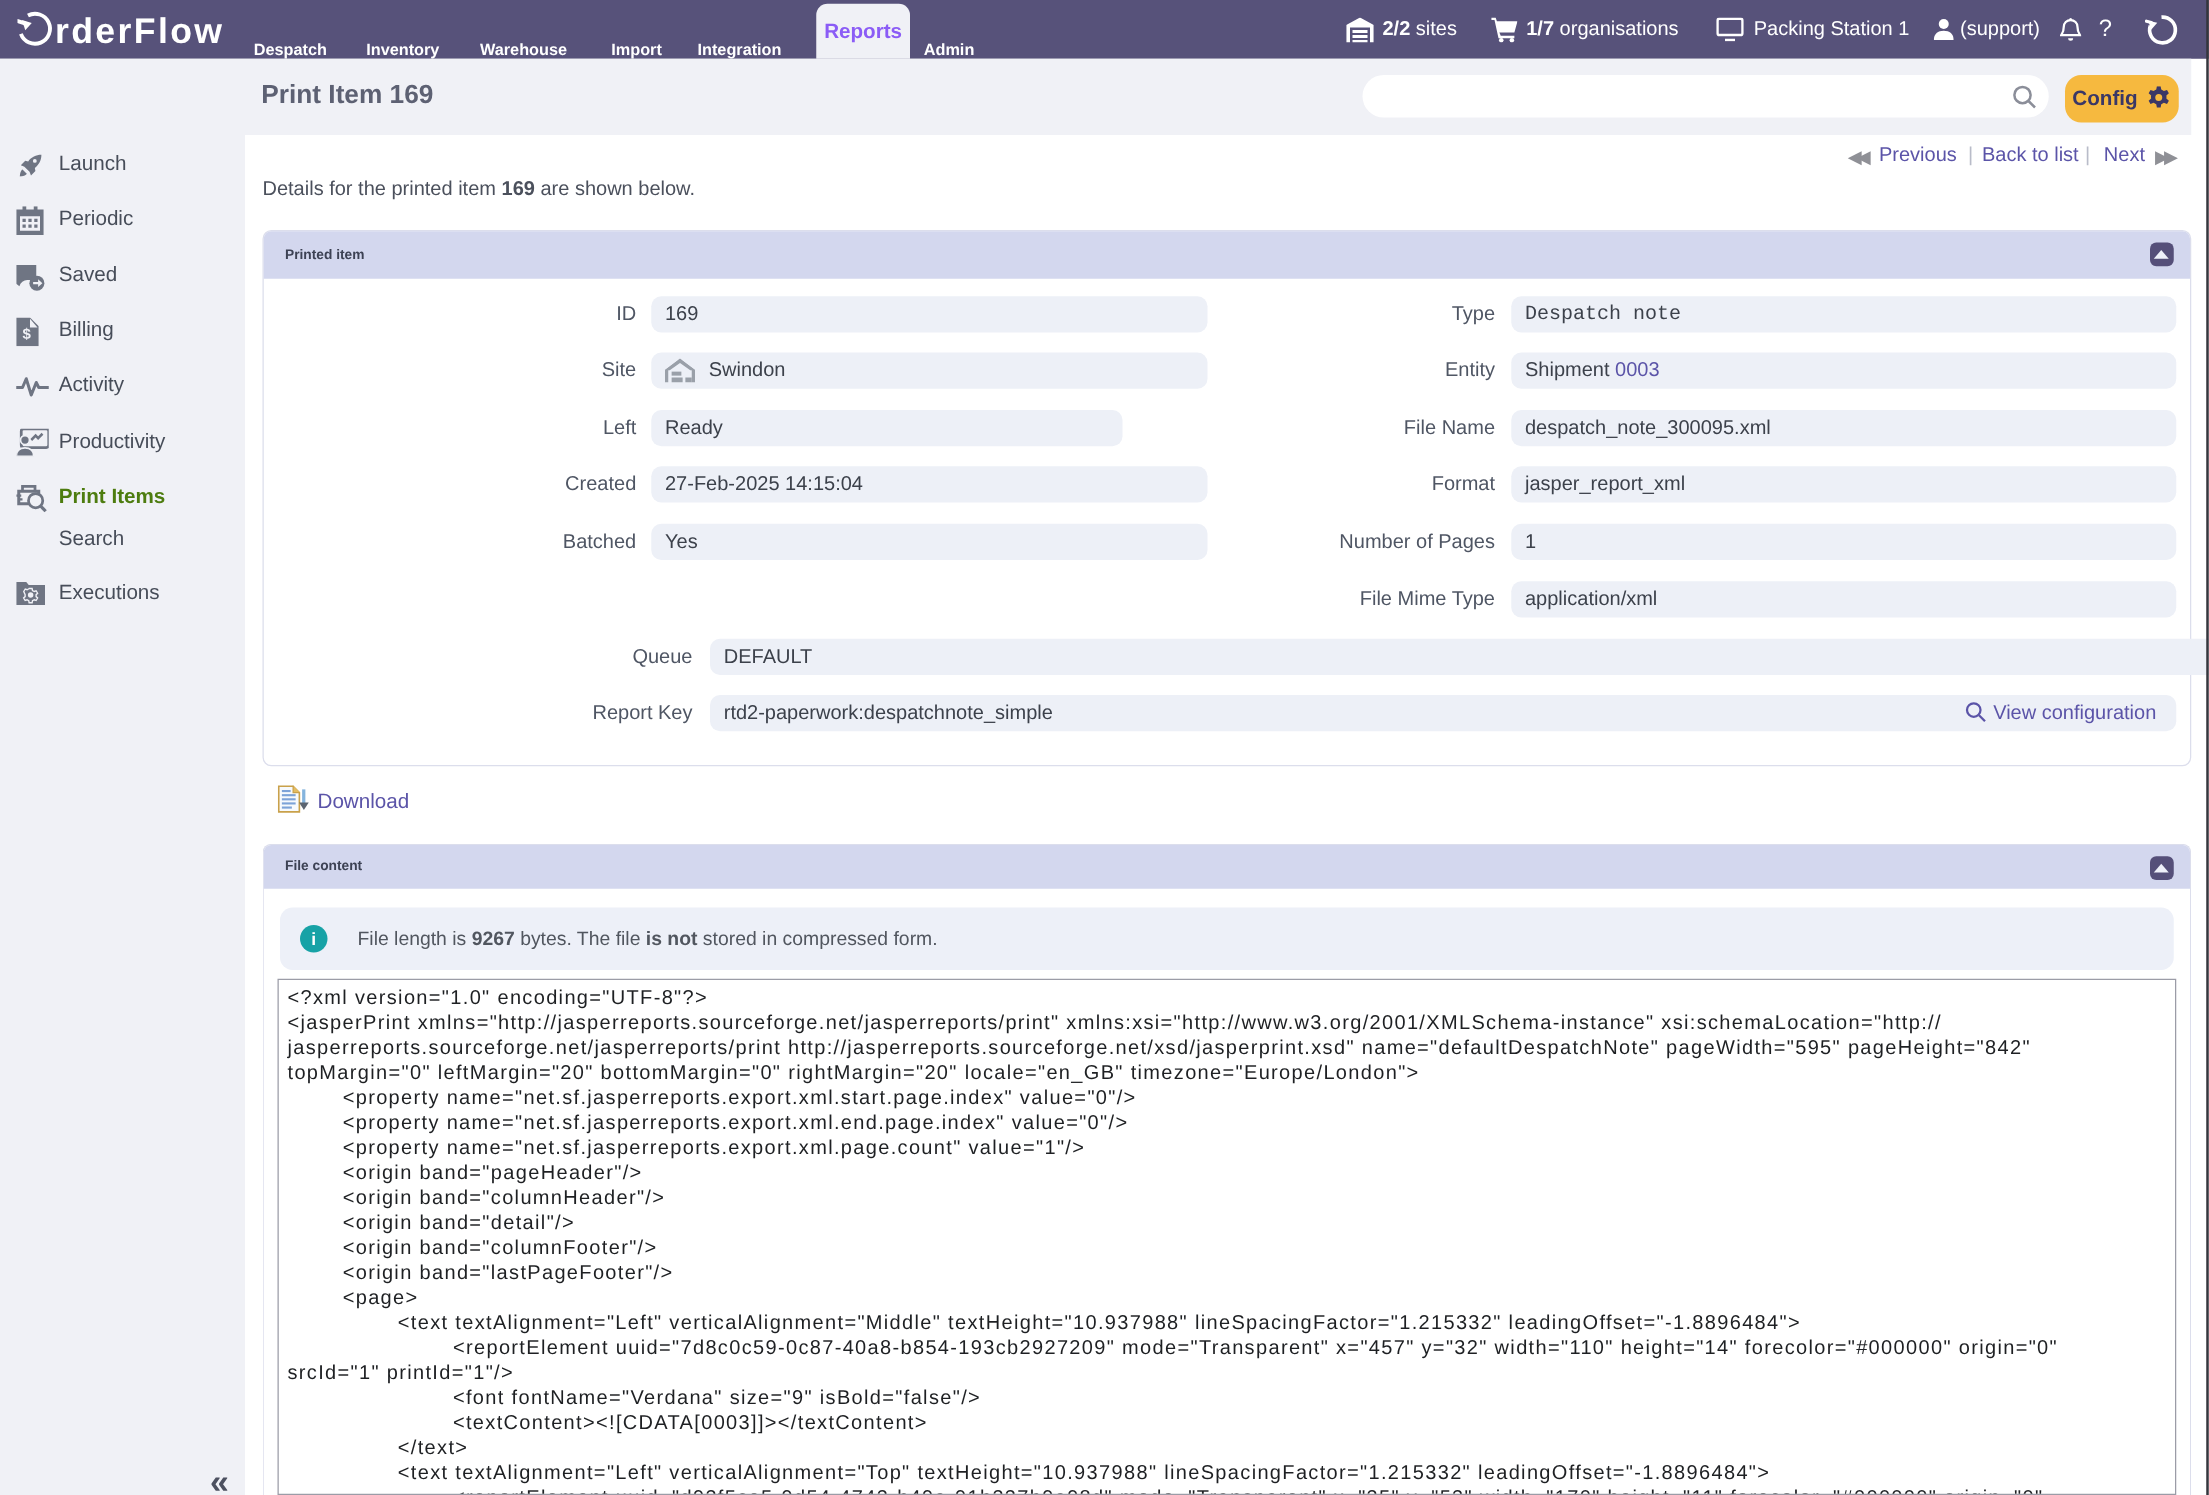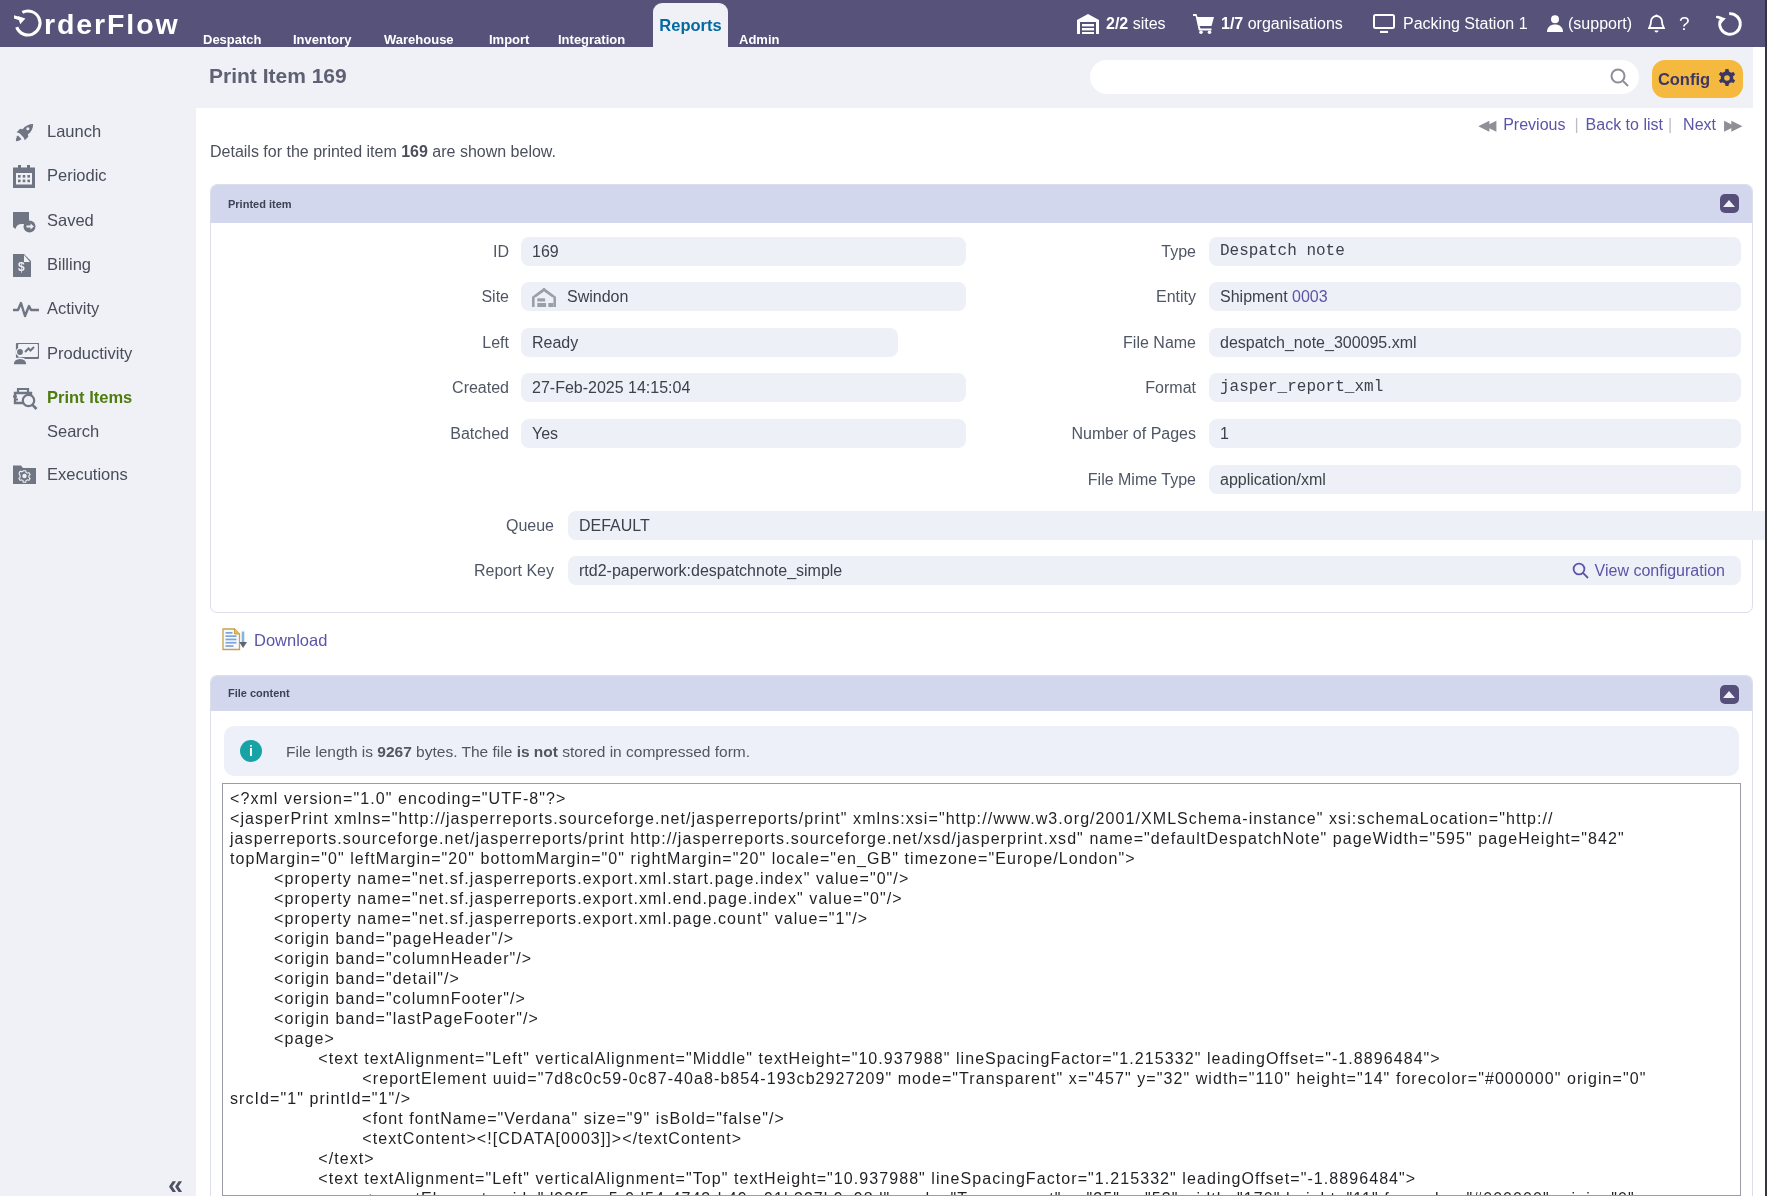--- a/index.html
+++ b/index.html
@@ -5,21 +5,21 @@
 * { margin:0; padding:0; box-sizing:border-box; }
 html,body { width:1767px; height:1196px; overflow:hidden; background:#fff;
   font-family:"Liberation Sans", sans-serif; }
 .abs { position:absolute; }
 
 #navbar { position:absolute; left:0; top:0; width:1767px; height:47px; background:#57527a; }
 #logo { position:absolute; left:14px; top:7px; width:170px; height:34px; }
 .navitem { position:absolute; top:16px; height:47px; line-height:47px; color:#fff;
   font-size:13px; font-weight:600; }
 #tab-reports { position:absolute; left:653px; top:3px; width:75px; height:44px;
-  background:#f0f1f6; border-radius:9px 9px 0 0; color:#0369a1; text-align:center;
+  background:#f0f1f6; border-radius:9px 9px 0 0; color:#8b5cf6; text-align:center;
   line-height:44px; font-size:16.5px; font-weight:700; }
 .nr { position:absolute; top:0; height:47px; display:flex; align-items:center;
   color:#fff; font-size:16px; }
 .nr b { font-weight:700; }
 
 #band { position:absolute; left:0; top:47px; width:1753px; height:61px; background:#f0f1f6; }
 #pagetitle { position:absolute; left:209px; top:64px; font-size:21px; font-weight:700; color:#5d6173; }
 #search { position:absolute; left:1090px; top:60px; width:549px; height:34px;
   background:#fff; border-radius:17px; }
 #btn-config { position:absolute; left:1652px; top:60px; width:91px; height:38px;
@@ -248,21 +248,21 @@
 <div class="fbox" style="left:521px;top:373px;width:445px;">27-Feb-2025 14:15:04</div>
 <div class="flabel" style="left:300px;top:419px;width:209px;">Batched</div>
 <div class="fbox" style="left:521px;top:419px;width:445px;">Yes</div>
 <div class="flabel" style="left:980px;top:237px;width:216px;">Type</div>
 <div class="fbox" style="left:1209px;top:237px;width:532px;font-family:Liberation Mono, monospace;">Despatch note</div>
 <div class="flabel" style="left:980px;top:282px;width:216px;">Entity</div>
 <div class="fbox" style="left:1209px;top:282px;width:532px;">Shipment <a class="plink">0003</a></div>
 <div class="flabel" style="left:980px;top:328px;width:216px;">File Name</div>
 <div class="fbox" style="left:1209px;top:328px;width:532px;">despatch_note_300095.xml</div>
 <div class="flabel" style="left:980px;top:373px;width:216px;">Format</div>
-<div class="fbox" style="left:1209px;top:373px;width:532px;font-family:Liberation Mono, monospace;">jasper_report_xml</div>
+<div class="fbox" style="left:1209px;top:373px;width:532px;">jasper_report_xml</div>
 <div class="flabel" style="left:980px;top:419px;width:216px;">Number of Pages</div>
 <div class="fbox" style="left:1209px;top:419px;width:532px;">1</div>
 <div class="flabel" style="left:980px;top:465px;width:216px;">File Mime Type</div>
 <div class="fbox" style="left:1209px;top:465px;width:532px;">application/xml</div>
 <div class="flabel" style="left:350px;top:511px;width:204px;">Queue</div>
 <div class="fbox" style="left:568px;top:511px;width:1253px;">DEFAULT</div>
 <div class="flabel" style="left:350px;top:556px;width:204px;">Report Key</div>
 <div class="fbox" style="left:568px;top:556px;width:1173px;">rtd2-paperwork:despatchnote_simple<span style="position:absolute;right:16px;top:0;color:#5b54a8;"><svg style="vertical-align:-3px;margin-right:6px;" width="17" height="17" viewBox="0 0 17 17" fill="none" stroke="#5b54a8" stroke-width="1.8">
         <circle cx="7" cy="7" r="5.4"></circle>
         <path d="M11.2 11.2 L16 16"></path>

